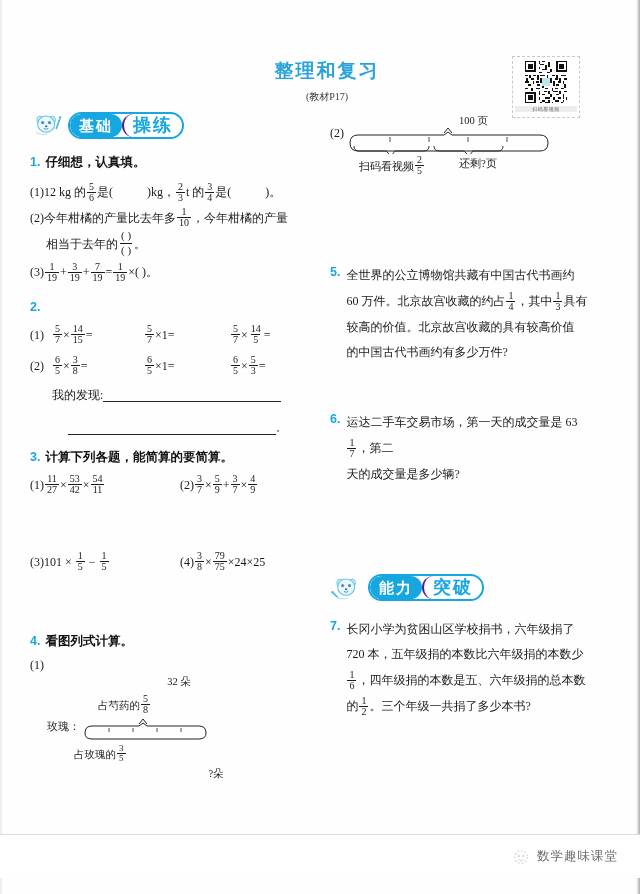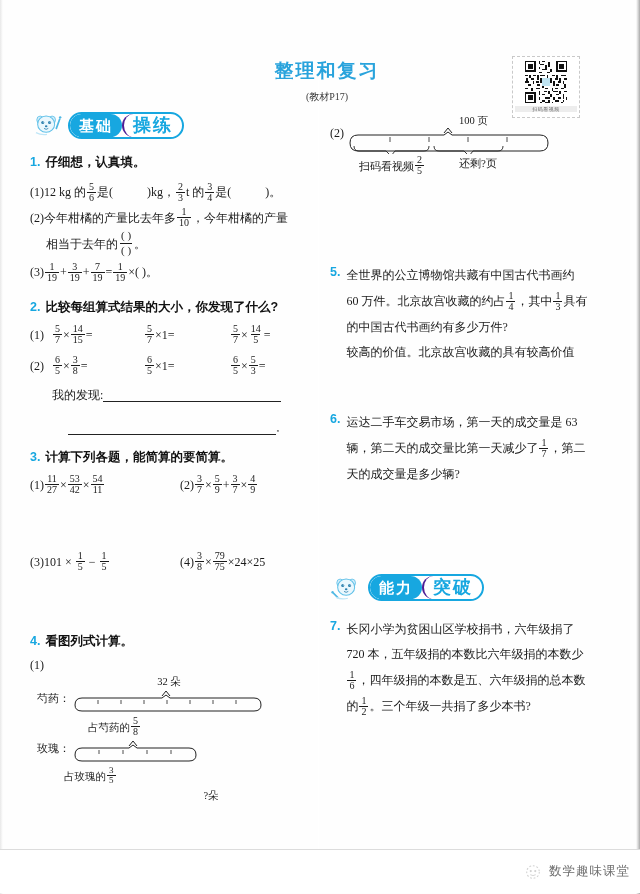--- a/index.html
+++ b/index.html
@@ -196,45 +196,45 @@
   .eqrow .item { display: flex; align-items: center; }
   .blank-par { display: inline-block; min-width: 34px; }
 
   .ansline {
     border-bottom: 1px solid #222;
     display: inline-block;
     height: 14px;
   }
 
   
-  .diagram { margin-top: 2px; }
+  .diagram { margin-left: 10px; margin-top: 2px; }
   .bar-label {
     font-size: 11px;
     width: 40px;
     text-align: right;
     padding-right: 3px;
     flex: 0 0 auto;
   }
   .brace-cap {
     font-size: 10.5px;
     text-align: center;
     white-space: nowrap;
   }
 
   
   .footer {
     position: absolute;
-    left: 0; bottom: 1px;
+    left: 0; bottom: 16px;
     width: 640px;
     height: 44px;
     border-top: 1px solid #dcdcdc;
     display: flex;
     align-items: center;
     justify-content: flex-end;
-    padding-right: 10px;
+    padding-right: 22px;
     box-sizing: border-box;
     background: #fff;
   }
   .footer-txt {
     font-family: "Liberation Sans", sans-serif;
     font-size: 12.5px;
     color: #6e6e6e;
     letter-spacing: 1px;
   }
   .footer-ico { width: 18px; height: 18px; margin-right: 7px; opacity: .45; }
@@ -413,21 +413,20 @@
           </span><span>=</span><span class="fr">
             <span class="num">1</span>
             <span class="den">19</span>
           </span><span>×(          )。</span>
       </div>
     </div>
 
     <div class="prob">
       <div class="prob-head">
         <span class="pnum">2.</span>
-        <span>比较每组算式结果的大小，你发现了什么?</span>
       </div>
 
       <div class="eqrow">
         <span style="width:22px">(1)</span>
         <span class="item" style="width:92px">
           <span class="fr">
               <span class="num">5</span>
               <span class="den">7</span>
             </span>
           <span>×</span>
@@ -592,37 +591,20 @@
         <span class="pnum">4.</span>
         <span>看图列式计算。</span>
       </div>
 
       <div style="font-size:12px">(1)</div>
 
       <div class="diagram">
 
         <div style="height:16px;position:relative;margin-left:46px;width:186px">
           <div class="brace-cap" style="position:absolute;left:48px;width:90px;top:0">32 朵</div>
-        </div>
-        <div style="display:flex;align-items:flex-start">
-          <span class="bar-label">芍药：</span>
-          <svg width="190" height="22" viewBox="0 0 190 22">
-            <path d="M93 0 L89 5 M93 0 L97 5" stroke="#222" stroke-width="1" fill="none"></path>
-            <path d="M2 14 Q2 7 9 7 L89 7 L93 4 L97 7 L181 7 Q188 7 188 14" stroke="#222" stroke-width="1" fill="none"></path>
-            <path d="M2 14 Q2 20 9 20 L181 20 Q188 20 188 14" stroke="#222" stroke-width="1" fill="none"></path>
-            <g stroke="#222" stroke-width=".8">
-              <line x1="25" y1="9" x2="25" y2="13"></line>
-                <line x1="48" y1="9" x2="48" y2="13"></line>
-              <line x1="71" y1="9" x2="71" y2="13"></line>
-                <line x1="94" y1="9" x2="94" y2="13"></line>
-              <line x1="117" y1="9" x2="117" y2="13"></line>
-                <line x1="140" y1="9" x2="140" y2="13"></line>
-              <line x1="163" y1="9" x2="163" y2="13"></line>
-            </g>
-          </svg>
         </div>
 
         <div style="height:24px;position:relative;margin-left:46px;width:140px;margin-top:4px">
           <div class="brace-cap" style="position:absolute;left:12px;display:flex;align-items:center">
             <span>占芍药的</span>
               <span class="fr">
                 <span class="num">5</span>
                 <span class="den">8</span>
               </span>
           </div>
@@ -698,33 +680,33 @@
           <div>全世界的公立博物馆共藏有中国古代书画约</div>
           <div>
             <span>60 万件。北京故宫收藏的约占</span><span class="fr">
                 <span class="num">1</span>
                 <span class="den">4</span>
               </span><span>，其中</span><span class="fr">
                 <span class="num">1</span>
                 <span class="den">3</span>
               </span><span>具有</span>
           </div>
+          <div>较高的价值。北京故宫收藏的具有较高价值</div>
           <div>的中国古代书画约有多少万件?</div>
-          <div>较高的价值。北京故宫收藏的具有较高价值</div>
         </div>
       </div>
     </div>
 
     <div class="prob" style="margin-top:44px">
       <div style="display:flex;align-items:flex-start;gap:6px">
         <span class="pnum" style="padding-top:2px">6.</span>
         <div class="body-text" style="flex:1">
           <div>运达二手车交易市场，第一天的成交量是 63</div>
           <div>
-            <span>辆，第二天的成交量比第一天减少了</span><span class="fr">
+            <span class="fr">
                 <span class="num">1</span>
                 <span class="den">7</span>
               </span><span>，第二</span>
           </div>
           <div>天的成交量是多少辆?</div>
         </div>
       </div>
     </div>
 
     <div class="badge-row" style="margin-top:85px">

